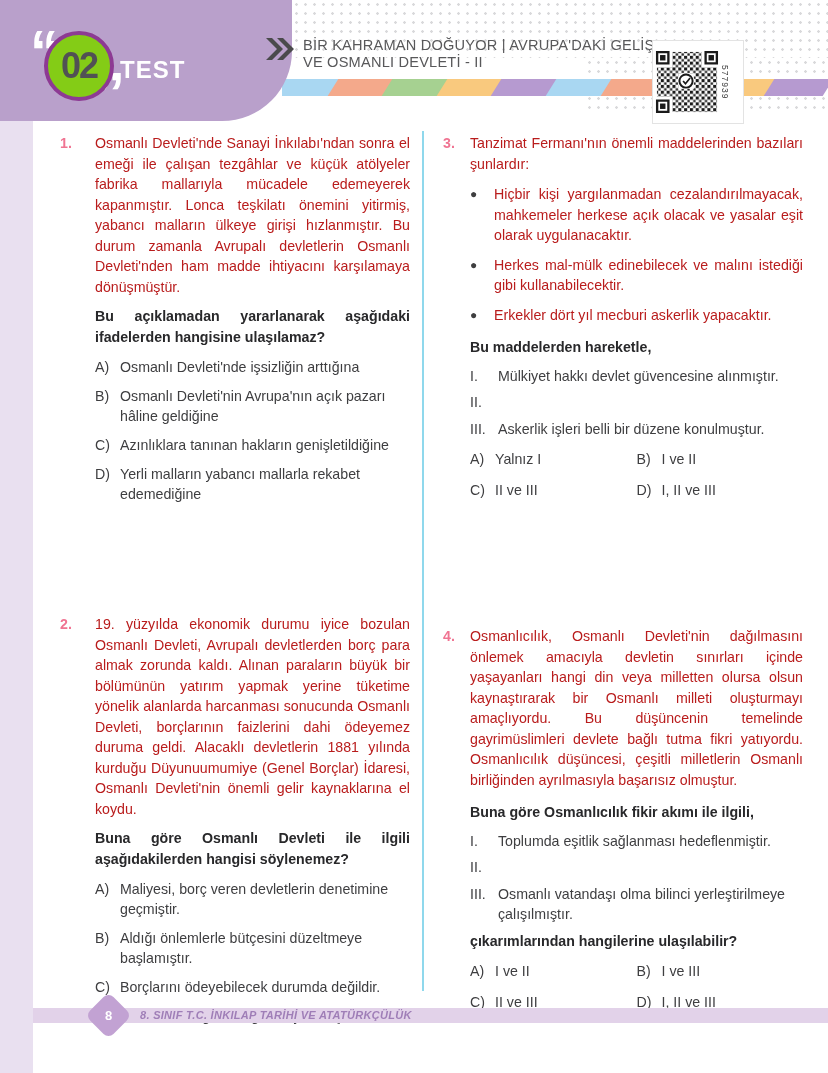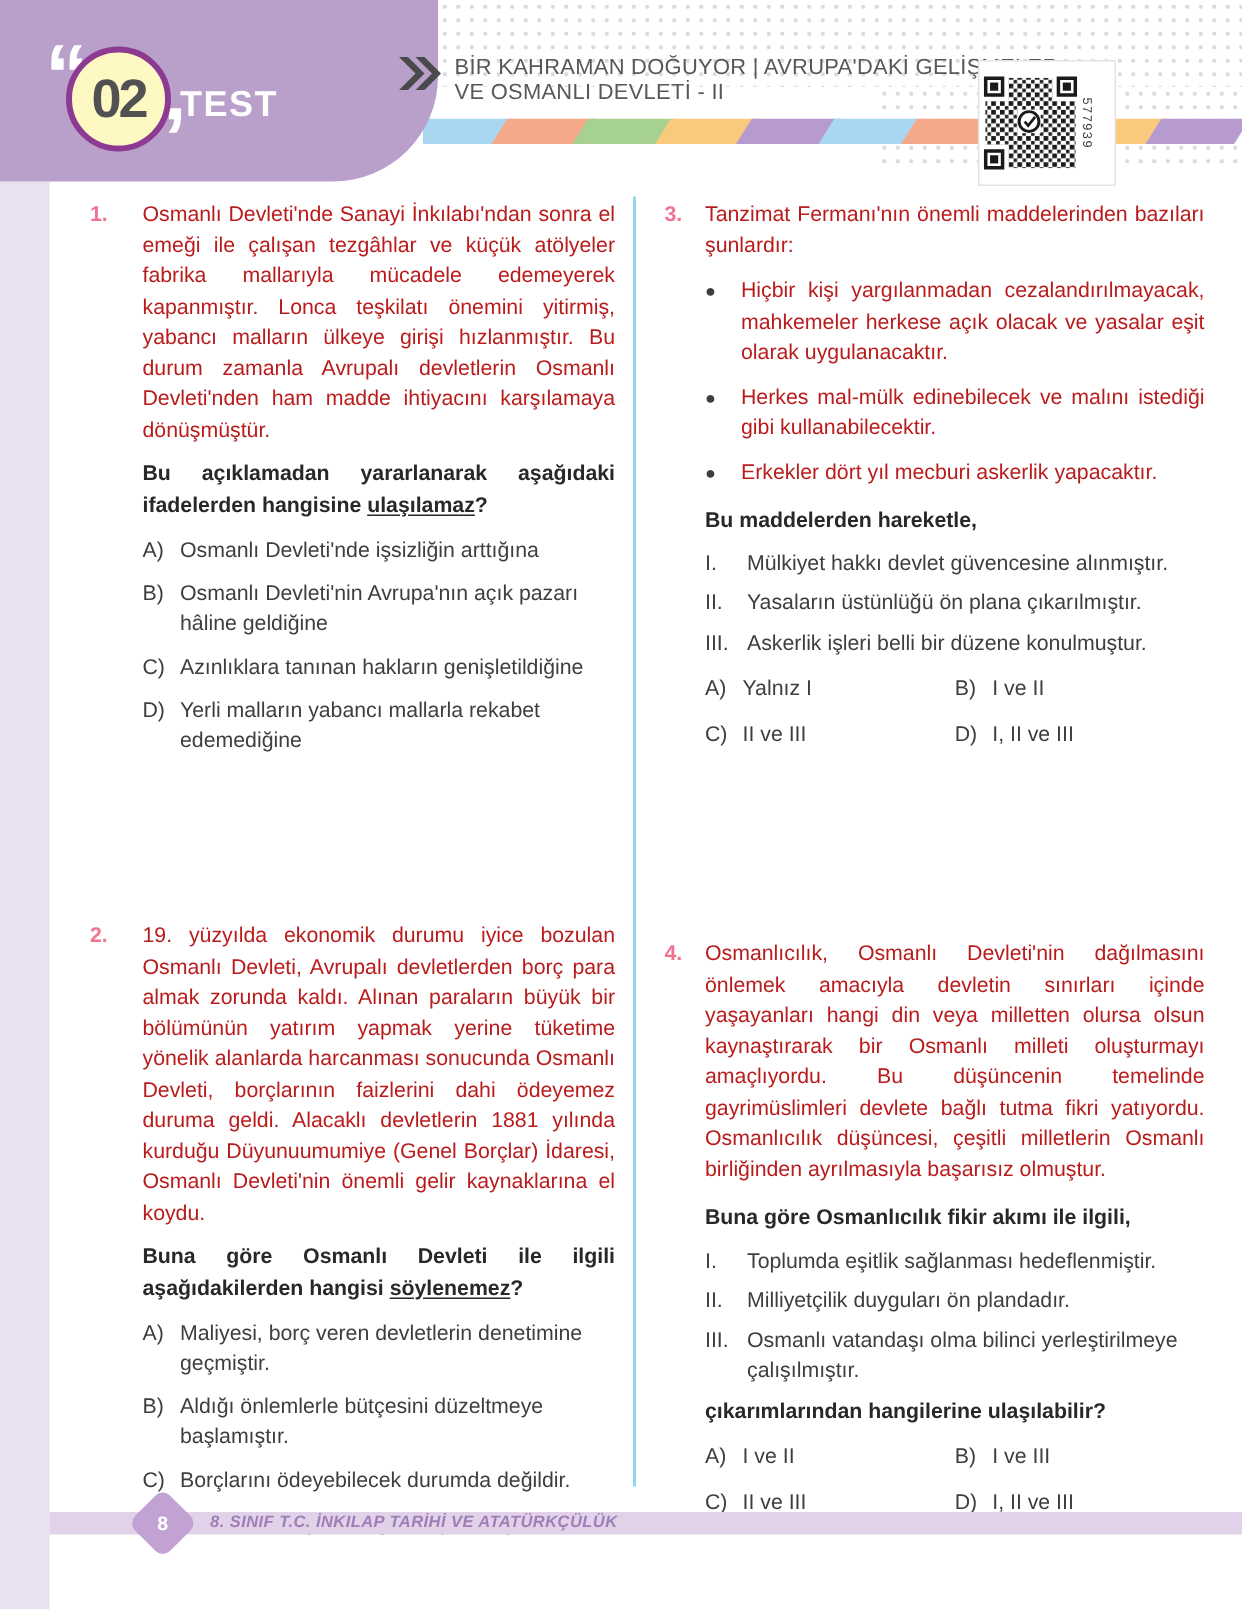--- a/index.html
+++ b/index.html
@@ -11,21 +11,21 @@
         background-size:9px 9px;z-index:0;}
   .dots-top{left:292px;top:0;width:536px;height:58px;}
   .dots-right{left:585px;top:58px;width:243px;height:56px;}
 
   .header-block{position:absolute;left:0;top:0;width:292px;height:121px;background:#b9a0cb;
                 border-radius:0 0 70px 0;z-index:2;}
   .quote{position:absolute;color:#ffffff;font-weight:bold;line-height:1;z-index:3;}
   .quote-open{left:30px;top:22px;font-size:58px;}
   .quote-close{left:96px;top:64px;font-size:58px;}
   .logo-circle{position:absolute;left:44px;top:31px;width:62px;height:62px;border-radius:50%;
-               background:#fef9c3;border:4px solid #8d3a93;display:flex;align-items:center;
+               background:#84cc16;border:4px solid #8d3a93;display:flex;align-items:center;
                justify-content:center;z-index:4;}
   .logo-number{font-size:36px;font-weight:bold;color:#515154;letter-spacing:-2px;}
   .logo-test{position:absolute;left:120px;top:56px;font-size:24px;font-weight:bold;color:#fff;
              letter-spacing:1px;z-index:4;}
 
   .title-area{position:absolute;left:266px;top:37px;display:flex;gap:9px;z-index:3;}
   .title-lines{font-size:14.6px;line-height:16.5px;color:#58585a;letter-spacing:0.2px;}
   .chevrons{margin-top:1px;}
 
   .strip{position:absolute;left:282px;top:79px;width:546px;height:17px;display:flex;
@@ -47,21 +47,21 @@
   .divider{position:absolute;left:422px;top:131px;width:2px;height:860px;background:#8fd8ec;}
 
   
   .q{position:absolute;display:flex;font-size:14.2px;line-height:20.5px;}
   .q-num{flex:none;font-weight:bold;color:#f07492;}
   .q-left .q-num{width:35px;}
   .q-right .q-num{width:27px;}
   .q-content{flex:1;min-width:0;}
   .q-body{text-align:justify;color:#b91c1c;}
   .q-prompt{font-weight:bold;color:#28282a;margin-top:9px;text-align:justify;}
-  .q-prompt .u{text-decoration:underline;text-underline-offset:2px;}
+  .q-prompt .u{text-underline-offset:2px;}
   .opts{margin-top:10px;}
   .opt{display:flex;margin-bottom:9px;line-height:20px;}
   .opt-label{flex:none;width:25px;}
   .opt-grid{display:flex;flex-wrap:wrap;margin-top:10px;}
   .opt-grid .opt{width:50%;margin-bottom:11px;box-sizing:border-box;}
   .bullets{margin-top:10px;}
   .bullet{display:flex;margin-bottom:9px;}
   .b-dot{flex:none;width:24px;font-size:12px;line-height:20.5px;}
   .nums{margin-top:2px;}
   .num-item{display:flex;margin-bottom:6px;}
@@ -224,21 +224,20 @@
         </div>
       </div>
       <div class="mid-bold">Bu maddelerden hareketle,</div>
       <div class="nums">
         <div class="num-item">
           <span class="num-label">I.</span>
           <span>Mülkiyet hakkı devlet güvencesine alınmıştır.</span>
         </div>
         <div class="num-item">
           <span class="num-label">II.</span>
-          <span>Yasaların üstünlüğü ön plana çıkarılmıştır.</span>
         </div>
         <div class="num-item">
           <span class="num-label">III.</span>
           <span>Askerlik işleri belli bir düzene konulmuştur.</span>
         </div>
       </div>
       <div class="opt-grid">
         <div class="opt">
           <span class="opt-label">A)</span>
           <span>Yalnız I</span>
@@ -264,21 +263,20 @@
     <div class="q-content">
       <div class="q-body">Osmanlıcılık, Osmanlı Devleti'nin dağılmasını önlemek amacıyla devletin sınırları içinde yaşayanları hangi din veya milletten olursa olsun kaynaştırarak bir Osmanlı milleti oluşturmayı amaçlıyordu. Bu düşüncenin temelinde gayrimüslimleri devlete bağlı tutma fikri yatıyordu. Osmanlıcılık düşüncesi, çeşitli milletlerin Osmanlı birliğinden ayrılmasıyla başarısız olmuştur.</div>
       <div class="mid-bold">Buna göre Osmanlıcılık fikir akımı ile ilgili,</div>
       <div class="nums">
         <div class="num-item">
           <span class="num-label">I.</span>
           <span>Toplumda eşitlik sağlanması hedeflenmiştir.</span>
         </div>
         <div class="num-item">
           <span class="num-label">II.</span>
-          <span>Milliyetçilik duyguları ön plandadır.</span>
         </div>
         <div class="num-item">
           <span class="num-label">III.</span>
           <span>Osmanlı vatandaşı olma bilinci yerleştirilmeye çalışılmıştır.</span>
         </div>
       </div>
       <div class="closing-bold">çıkarımlarından hangilerine ulaşılabilir?</div>
       <div class="opt-grid">
         <div class="opt">
           <span class="opt-label">A)</span>

